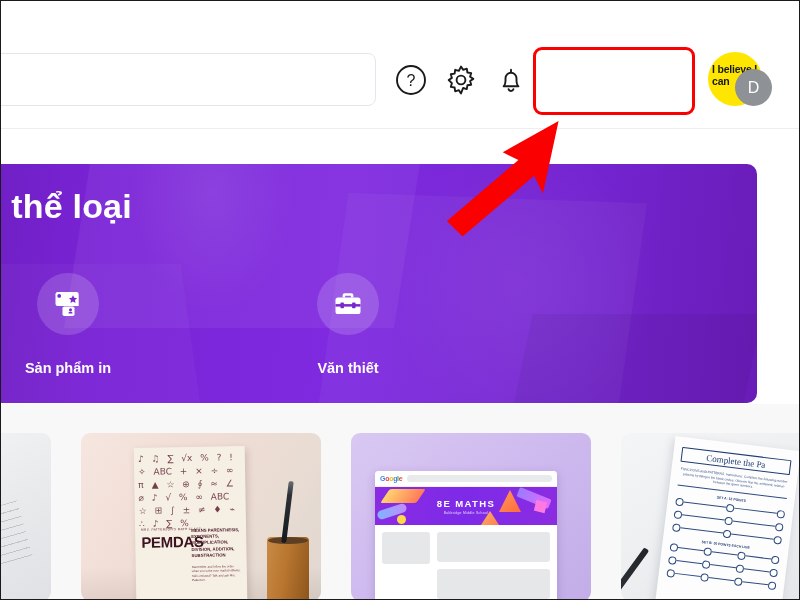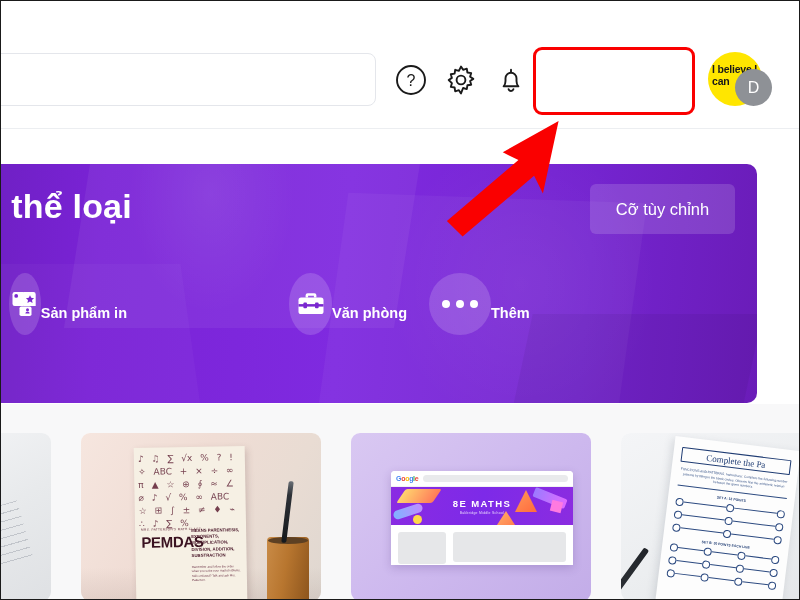--- a/index.html
+++ b/index.html
@@ -175,23 +175,24 @@
     cursor: pointer;
     z-index: 6;
     white-space: nowrap;
   }
 
   
   .category-item {
     position: absolute;
     top: 272px;
     width: 118px;
-    display: flex; align-items: center;
+    display: flex; flex-direction: column; align-items: center;
     cursor: pointer;
     z-index: 6;
+    gap: 8px;
   }
   #category-0 { left: 8px; }
   #category-1 { left: 148px; }
   #category-2 { left: 288px; }
   #category-3 { left: 428px; }
   .category-circle {
     width: 62px; height: 62px; border-radius: 50%;
     background: rgba(255,255,255,.16);
     display: flex; align-items: center; justify-content: center;
   }
@@ -307,22 +308,22 @@
     transform: rotate(7deg);
     border-radius: 2px;
   }
 
   
   #t-card-2 .photo {
     position: absolute; inset: 0;
     background: linear-gradient(140deg, #d9c8f2 0%, #cdb8ee 55%, #c3ade8 100%);
   }
   #t-card-2 .browser {
-    position: absolute; left: 40px; top: 38px;
-    width: 182px; height: 94px;
+    position: absolute; left: 24px; top: 38px;
+    width: 182px; height: 130px;
     background: #ffffff;
     border-radius: 4px 4px 0 0;
     box-shadow: 0 3px 10px rgba(70,40,120,.22);
     overflow: hidden;
   }
   #t-card-2 .bbar {
     height: 16px; background: #ffffff;
     display: flex; align-items: center; padding: 0 5px; gap: 5px;
     border-bottom: 1px solid #f1f1f3;
   }
@@ -459,21 +460,20 @@
 
   <div id="banner">
     <div class="banner-blob" id="blob-a"></div>
     <div class="banner-blob" id="blob-b"></div>
     <div class="banner-blob" id="blob-c"></div>
     <div class="banner-blob" id="blob-d"></div>
   </div>
 
   <div id="banner-heading">ọi thể loại</div>
 
-  <button id="custom-size-button">Cỡ tùy chỉnh</button>
 
   <div class="category-item" id="category-0">
     <div class="category-circle">
       <svg width="30" height="30" viewBox="0 0 30 30" aria-hidden="true">
         <g fill="#ffffff">
           <rect x="2.5" y="3" width="13" height="14" rx="2.2"></rect>
           <path d="M14 3h9.5a2.2 2.2 0 0 1 2.2 2.2V17H14z"></path>
           <rect x="9.5" y="17.5" width="12" height="9.5" rx="1.8"></rect>
         </g>
         <g fill="#7a28cf">
@@ -495,33 +495,23 @@
           <path d="M11.6 4.3h6.8a2 2 0 0 1 2 2v2.2h-2.5V6.8h-5.8v1.7H9.6V6.3a2 2 0 0 1 2-2z"></path>
           <rect x="2.5" y="8.6" width="25" height="16.4" rx="2.6"></rect>
         </g>
         <g fill="#7a28cf">
           <rect x="2.5" y="15.1" width="25" height="2.5"></rect>
           <rect x="7.4" y="13.4" width="3.6" height="5.8" rx="1"></rect>
           <rect x="19" y="13.4" width="3.6" height="5.8" rx="1"></rect>
         </g>
       </svg>
     </div>
-    <div class="category-label">Văn phòng</div>
+    <div class="category-label">Văn thiết</div>
   </div>
 
-  <div class="category-item" id="category-3">
-    <div class="category-circle">
-      <div class="dots-row">
-          <i></i>
-          <i></i>
-          <i></i>
-        </div>
-    </div>
-    <div class="category-label">Thêm</div>
-  </div>
 
   <svg id="red-arrow" viewBox="0 0 130 122">
     <path d="M120 4 L63 36 L79 44 L6 106 L22 122 L95 60 L104 78 Z" fill="#fa0000" transform="translate(-4,-2) scale(0.98)"></path>
   </svg>
 
   <div id="card-strip">
 
     <div class="t-card" id="t-card-0">
       <div class="photo">
         <div class="lines"></div>

